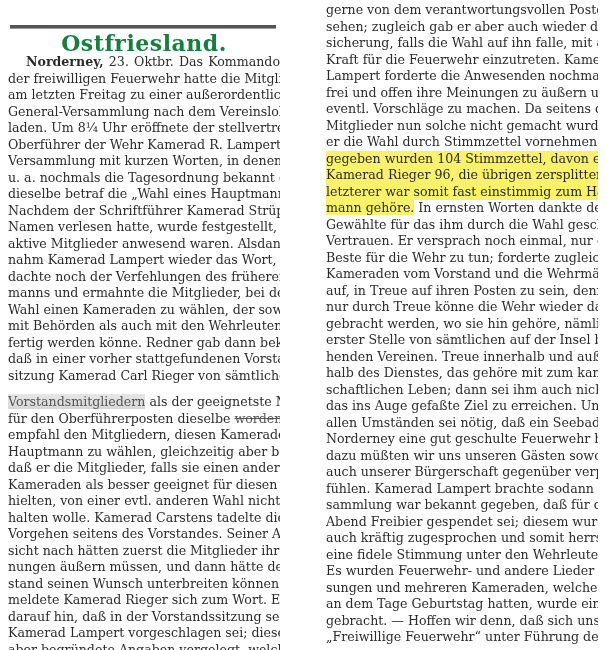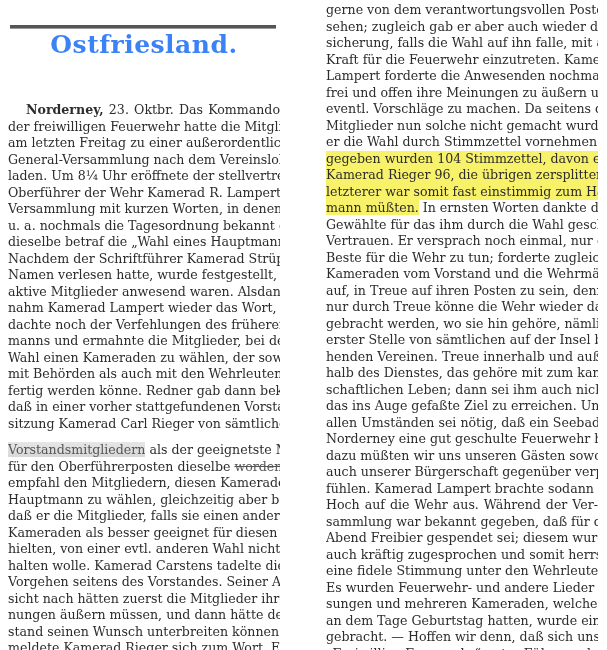--- a/index.html
+++ b/index.html
@@ -1,24 +1,24 @@
 <!DOCTYPE html>
 <html><head>
 <meta charset="utf-8">
 <style>
   html, body { margin: 0; padding: 0; background: #ffffff; }
   body { width: 607px; height: 650px; position: relative; overflow: hidden; font-family: "DejaVu Serif", serif; color: #2b2b2b; }
   .col { position: absolute; top: 0; }
   .col-left { left: 8px; width: 272px; }
   .col-right { left: 326px; width: 272px; }
   .rule { position: absolute; left: 10px; top: 25px; width: 266px; height: 3px; background: #555; border-bottom: 1px solid #999; }
-  .headline { position: absolute; left: 8px; top: 30px; width: 272px; text-align: center; font-size: 25px; font-weight: bold; letter-spacing: 0.5px; color: #3b82f6; }
+  .headline { position: absolute; left: 8px; top: 30px; width: 272px; text-align: center; font-size: 22px; font-weight: bold; letter-spacing: 0.5px; color: #15803d; }
   .lines { position: absolute; left: 0; width: 100%; }
   .line { height: 16.5px; line-height: 16.5px; font-size: 12.6px; white-space: nowrap; overflow: hidden; text-align: justify; text-align-last: justify; color: #2c2c2c; }
-  .line.indent { padding-left: 18px; margin-top: 48px; }
+  .line.indent { padding-left: 18px; }
   .bold { font-weight: bold; }
   .hl { background: #f7f26a; }
   .smudge { background: linear-gradient(#e6e6e6, #d8d8d8); color: #555; }
   .strike { text-decoration: line-through; color: #555; }
   .gap { height: 10px; }
 </style>
 </head>
 <body>
 
 <div class="rule"></div>
@@ -73,39 +73,38 @@
       <div class="line">sicherung, falls die Wahl auf ihn falle, mit aller</div>
       <div class="line">Kraft für die Feuerwehr einzutreten. Kamerad</div>
       <div class="line">Lampert forderte die Anwesenden nochmals auf,</div>
       <div class="line">frei und offen ihre Meinungen zu äußern und</div>
       <div class="line">eventl. Vorschläge zu machen. Da seitens der</div>
       <div class="line">Mitglieder nun solche nicht gemacht wurden, ließ</div>
       <div class="line"><span>er die Wahl durch Stimmzettel vornehmen. </span></div>
       <div class="line" style="background: rgb(247, 242, 106);"><span class="hl">gegeben wurden 104 Stimmzettel, davon erhielt</span></div>
       <div class="line" style="background: rgb(247, 242, 106);"><span class="hl">Kamerad Rieger 96, die übrigen zersplitterten sich;</span></div>
       <div class="line" style="background: rgb(247, 242, 106);"><span class="hl">letzterer war somit fast einstimmig zum Haupt-</span></div>
-      <div class="line"><span class="hl">mann müßten.</span><span> In ernsten Worten dankte der</span></div>
+      <div class="line"><span class="hl">mann gehöre.</span><span> In ernsten Worten dankte der</span></div>
       <div class="line">Gewählte für das ihm durch die Wahl geschenkte</div>
       <div class="line">Vertrauen. Er versprach noch einmal, nur das</div>
       <div class="line">Beste für die Wehr zu tun; forderte zugleich die</div>
       <div class="line">Kameraden vom Vorstand und die Wehrmänner</div>
       <div class="line">auf, in Treue auf ihren Posten zu sein, denn</div>
       <div class="line">nur durch Treue könne die Wehr wieder dahin</div>
       <div class="line">gebracht werden, wo sie hin gehöre, nämlich an</div>
       <div class="line">erster Stelle von sämtlichen auf der Insel beste-</div>
       <div class="line">henden Vereinen. Treue innerhalb und außer-</div>
       <div class="line">halb des Dienstes, das gehöre mit zum kamerad-</div>
       <div class="line">schaftlichen Leben; dann sei ihm auch nicht bange,</div>
       <div class="line">das ins Auge gefaßte Ziel zu erreichen. Unter</div>
       <div class="line">allen Umständen sei nötig, daß ein Seebad wie</div>
       <div class="line">Norderney eine gut geschulte Feuerwehr habe,</div>
       <div class="line">dazu müßten wir uns unseren Gästen sowohl als</div>
       <div class="line">auch unserer Bürgerschaft gegenüber verpflichtet</div>
       <div class="line">fühlen. Kamerad Lampert brachte sodann das</div>
-      <div class="line">Hoch auf die Wehr aus. Während der Ver-</div>
       <div class="line">sammlung war bekannt gegeben, daß für den</div>
       <div class="line">Abend Freibier gespendet sei; diesem wurde dann</div>
       <div class="line">auch kräftig zugesprochen und somit herrschte bald</div>
       <div class="line">eine fidele Stimmung unter den Wehrleuten.</div>
       <div class="line">Es wurden Feuerwehr- und andere Lieder ge-</div>
       <div class="line">sungen und mehreren Kameraden, welche zufällig</div>
       <div class="line">an dem Tage Geburtstag hatten, wurde ein Hoch</div>
       <div class="line">gebracht. — Hoffen wir denn, daß sich unsere</div>
       <div class="line">„Freiwillige Feuerwehr“ unter Führung des neu-</div>
     </div>

